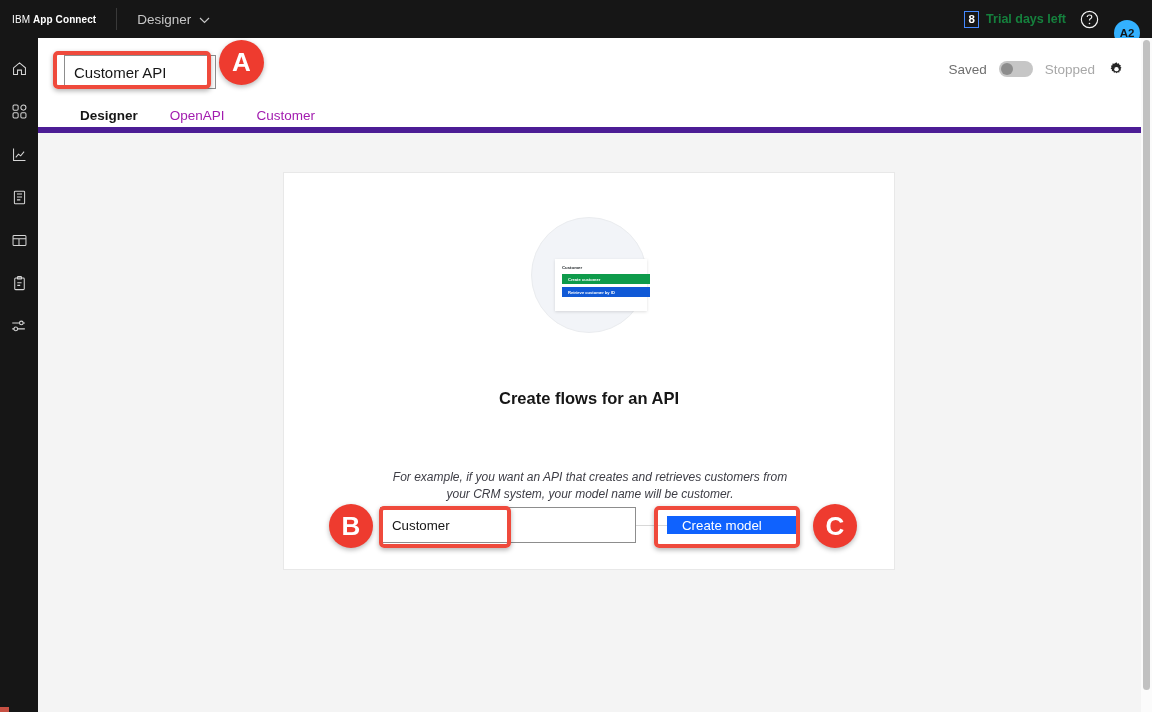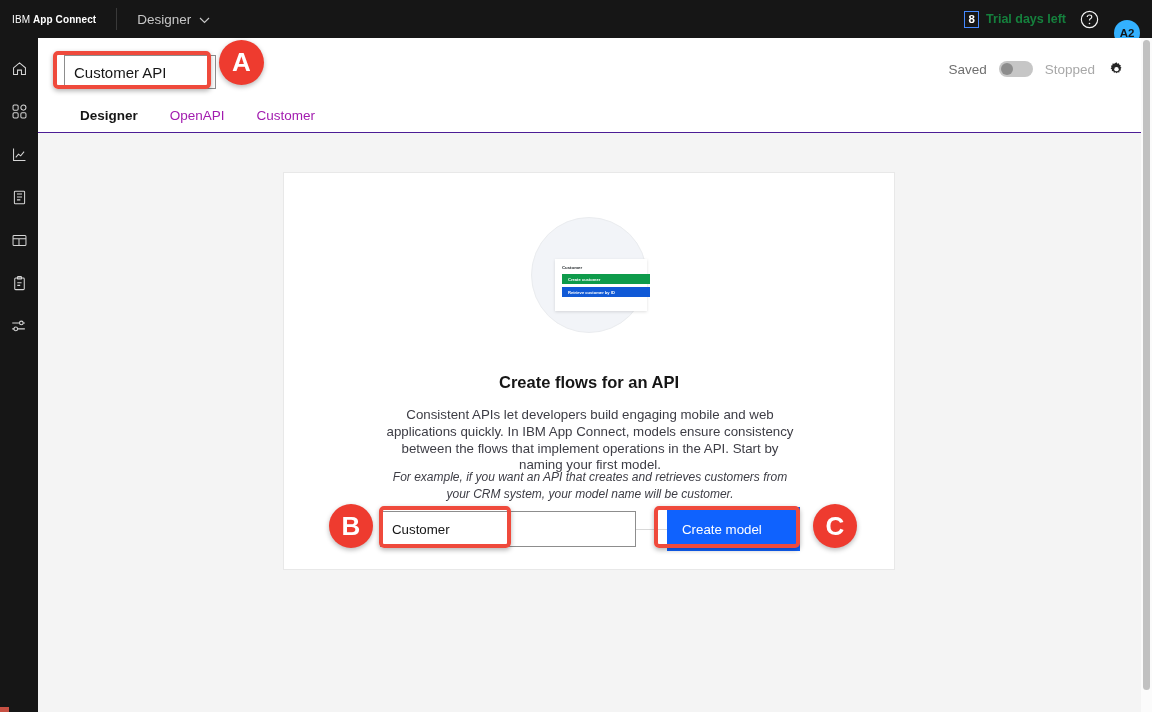--- a/index.html
+++ b/index.html
@@ -41,21 +41,21 @@
     position: absolute; left: 0; top: 38px; width: 38px; height: 674px;
     background: #161616; display: flex; flex-direction: column; align-items: center;
     padding-top: 18px; gap: 19px;
   }
   .railitem { width: 28px; height: 24px; display: flex; align-items: center; justify-content: center; }
   .railitem svg { display: block; }
 
   
   .headerband {
     position: absolute; left: 38px; top: 38px; width: 1103px; height: 95px;
-    background: #fff; border-bottom: 1px solid #4c1d95;
+    background: #fff; border-bottom: 6px solid #4c1d95;
   }
   .apiname-wrap { position: absolute; left: 26px; top: 17px; }
   .apiname {
     width: 152px; height: 34px; background: #fff; border: 1px solid #8d8d8d;
     border-bottom: 1px solid #8d8d8d; font-size: 15px; color: #161616;
     padding: 0 9px; font-family: "Liberation Sans", sans-serif; outline: none;
   }
   .tabs { position: absolute; left: 26px; top: 62px; display: flex; }
   .tab {
     font-size: 13.5px; color: #a21caf; padding: 8px 16px 11px 16px;
@@ -87,41 +87,41 @@
     position: absolute; left: 24px; top: 42px; width: 92px; height: 52px;
     background: #fff; box-shadow: 0 1px 3px rgba(0,0,0,.13);
   }
   .mini-title { font-size: 4.3px; font-weight: 700; color: #21272a; margin: 6px 0 4px 7px; }
   .mini-bar { height: 10px; margin: 0 0 3px 7px; width: 88px; display: flex; align-items: center; }
   .mini-bar span { font-size: 4.1px; color: #fff; font-weight: 600; margin-left: 6px; }
   .mini-green { background: #0e9b4b; }
   .mini-blue { background: #1059d6; }
 
   .card-h2 {
-    position: absolute; left: 0; right: 0; top: 200px; text-align: center;
+    position: absolute; left: 0; right: 0; top: 216px; text-align: center;
     font-size: 16.5px; font-weight: 700; color: #161616;
   }
   .card-p {
     position: absolute; left: 96px; width: 420px; top: 234px; text-align: center;
     font-size: 13.3px; line-height: 16.8px; color: #3d3d45;
   }
   .card-ex {
     position: absolute; left: 96px; width: 420px; top: 296px; text-align: center;
     font-size: 12px; line-height: 16.5px; color: #3d3d45; font-style: italic;
   }
 
   .formrow { position: absolute; left: 96px; top: 334px; width: 420px; display: flex; align-items: center; }
   .modelinput {
     width: 256px; height: 36px; background: #fff; border: 1px solid #8d8d8d;
     font-size: 13.3px; color: #161616; padding: 0 11px; outline: none;
     font-family: "Liberation Sans", sans-serif;
   }
   .connector { flex: 1 1 auto; height: 1px; background: #d8d8d8; }
   .createbtn {
-    width: 133px; height: 44px; background: #0f62fe; color: #fff;
+    width: 133px; height: 18px; background: #0f62fe; color: #fff;
     font-size: 13.3px; border: none; text-align: left; padding-left: 15px;
     font-family: "Liberation Sans", sans-serif;
   }
 
   
   .ann-box {
     position: absolute; border: 4px solid #ef4a3c; border-radius: 5px;
     box-shadow: 0 2px 5px rgba(0,0,0,.30); pointer-events: none;
   }
   .ann-badge {
@@ -274,21 +274,20 @@
           <div class="mini-bar mini-green">
             <span>Create customer</span>
           </div>
           <div class="mini-bar mini-blue">
             <span>Retrieve customer by ID</span>
           </div>
         </div>
       </div>
 
       <div class="card-h2">Create flows for an API</div>
-      <div class="card-p">Consistent APIs let developers build engaging mobile and web applications quickly. In IBM App Connect, models ensure consistency between the flows that implement operations in the API. Start by naming your first model.</div>
       <div class="card-ex">For example, if you want an API that creates and retrieves customers from your CRM system, your model name will be customer.</div>
 
       <div class="formrow">
         <input class="modelinput" type="text" value="Customer" style="">
         <div class="connector"></div>
         <button class="createbtn">Create model</button>
       </div>
 
     </div>
   </div>

